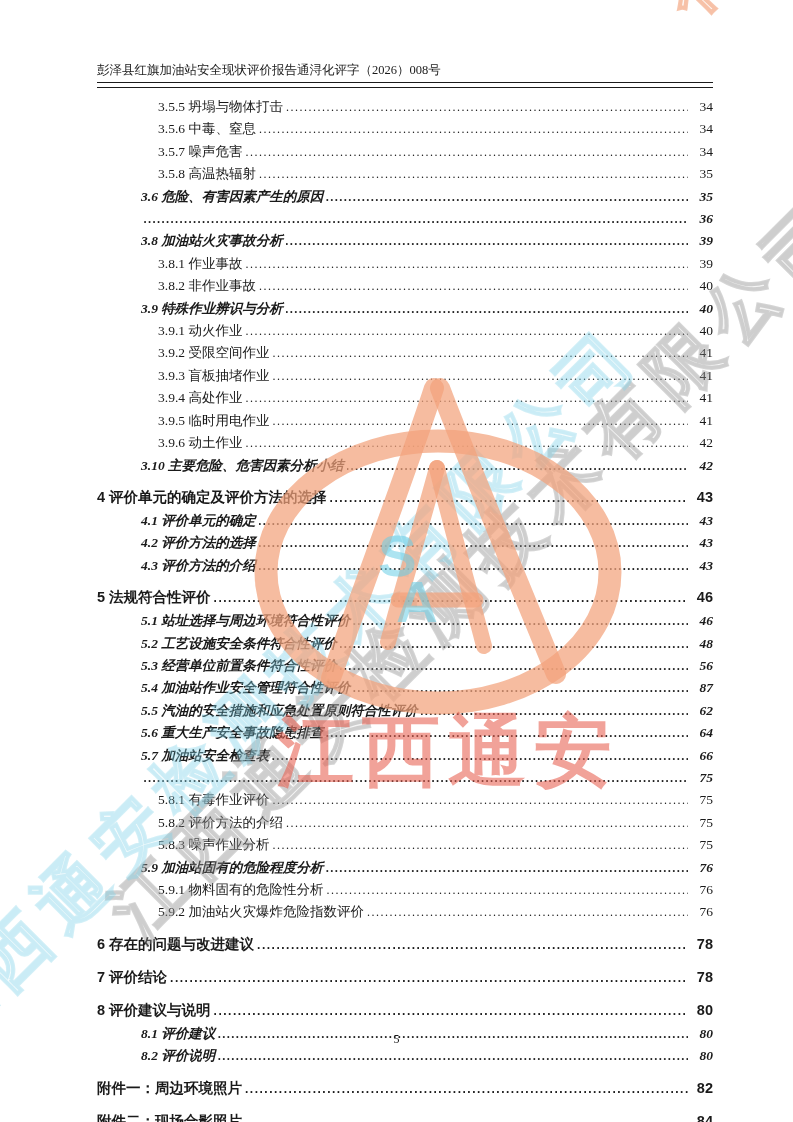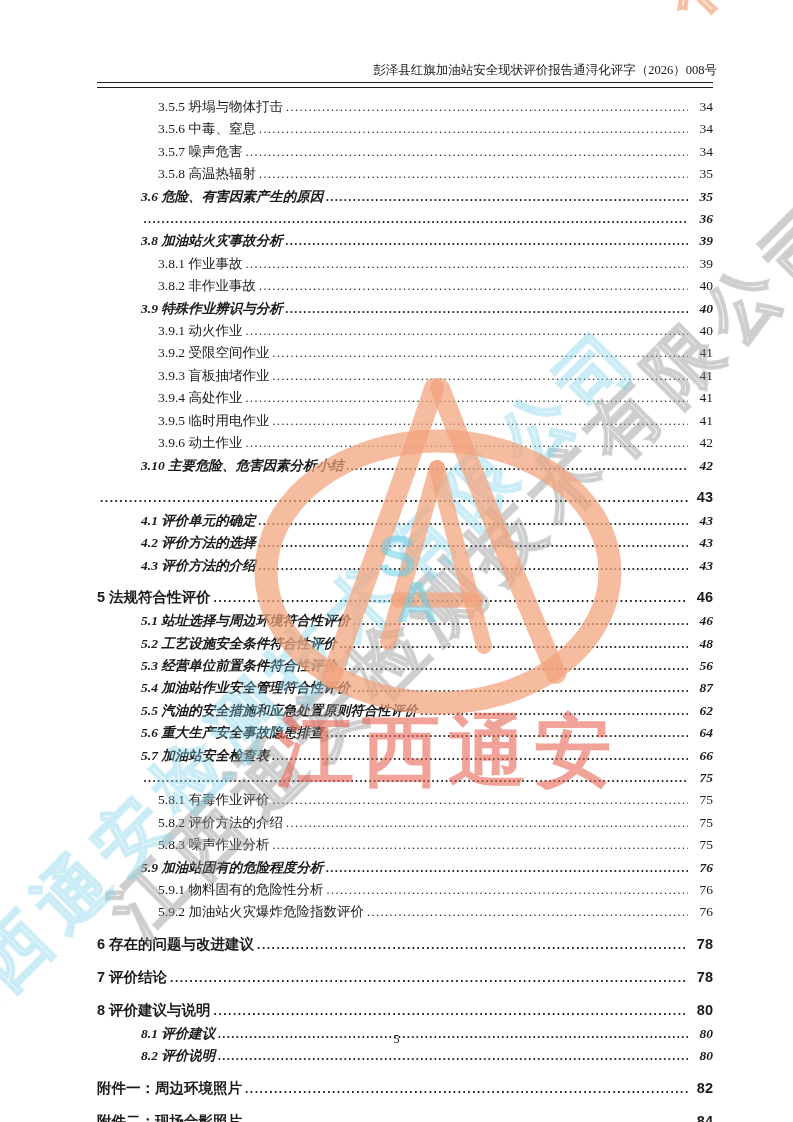--- a/index.html
+++ b/index.html
@@ -5,21 +5,21 @@
   html,body{margin:0;padding:0;}
   body{
     width:793px;height:1122px;position:relative;background:#ffffff;overflow:hidden;
     font-family:"Liberation Serif","DejaVu Serif",serif;color:#1a1a1a;
   }
   .page{position:absolute;inset:0;overflow:hidden;}
 
   
   .header{
     position:absolute;left:97px;right:76px;top:62px;
-    display:flex;justify-content:flex-end;align-items:flex-end;
+    display:flex;justify-content:flex-start;align-items:flex-end;
     font-size:12.5px;line-height:16px;
   }
   .header-rule{
     position:absolute;left:97px;right:80px;top:82px;height:4px;
     border-top:1.6px solid #1b1b1b;border-bottom:1px solid #1b1b1b;
   }
 
   
   .toc{position:absolute;left:97px;right:80px;top:96px;}
   .toc-row{
@@ -185,20 +185,21 @@
       <span class="label">3.9.6 动土作业</span>
       <span class="dots"></span>
       <span class="pagenum">42</span>
     </div>
       <div class="toc-row lv2">
       <span class="label">3.10 主要危险、危害因素分析小结</span>
       <span class="dots"></span>
       <span class="pagenum">42</span>
     </div>
       <div class="toc-row lv1">
+      <span class="label">4 评价单元的确定及评价方法的选择</span>
       <span class="dots"></span>
       <span class="pagenum">43</span>
     </div>
       <div class="toc-row lv2">
       <span class="label">4.1 评价单元的确定</span>
       <span class="dots"></span>
       <span class="pagenum">43</span>
     </div>
       <div class="toc-row lv2">
       <span class="label">4.2 评价方法的选择</span>

